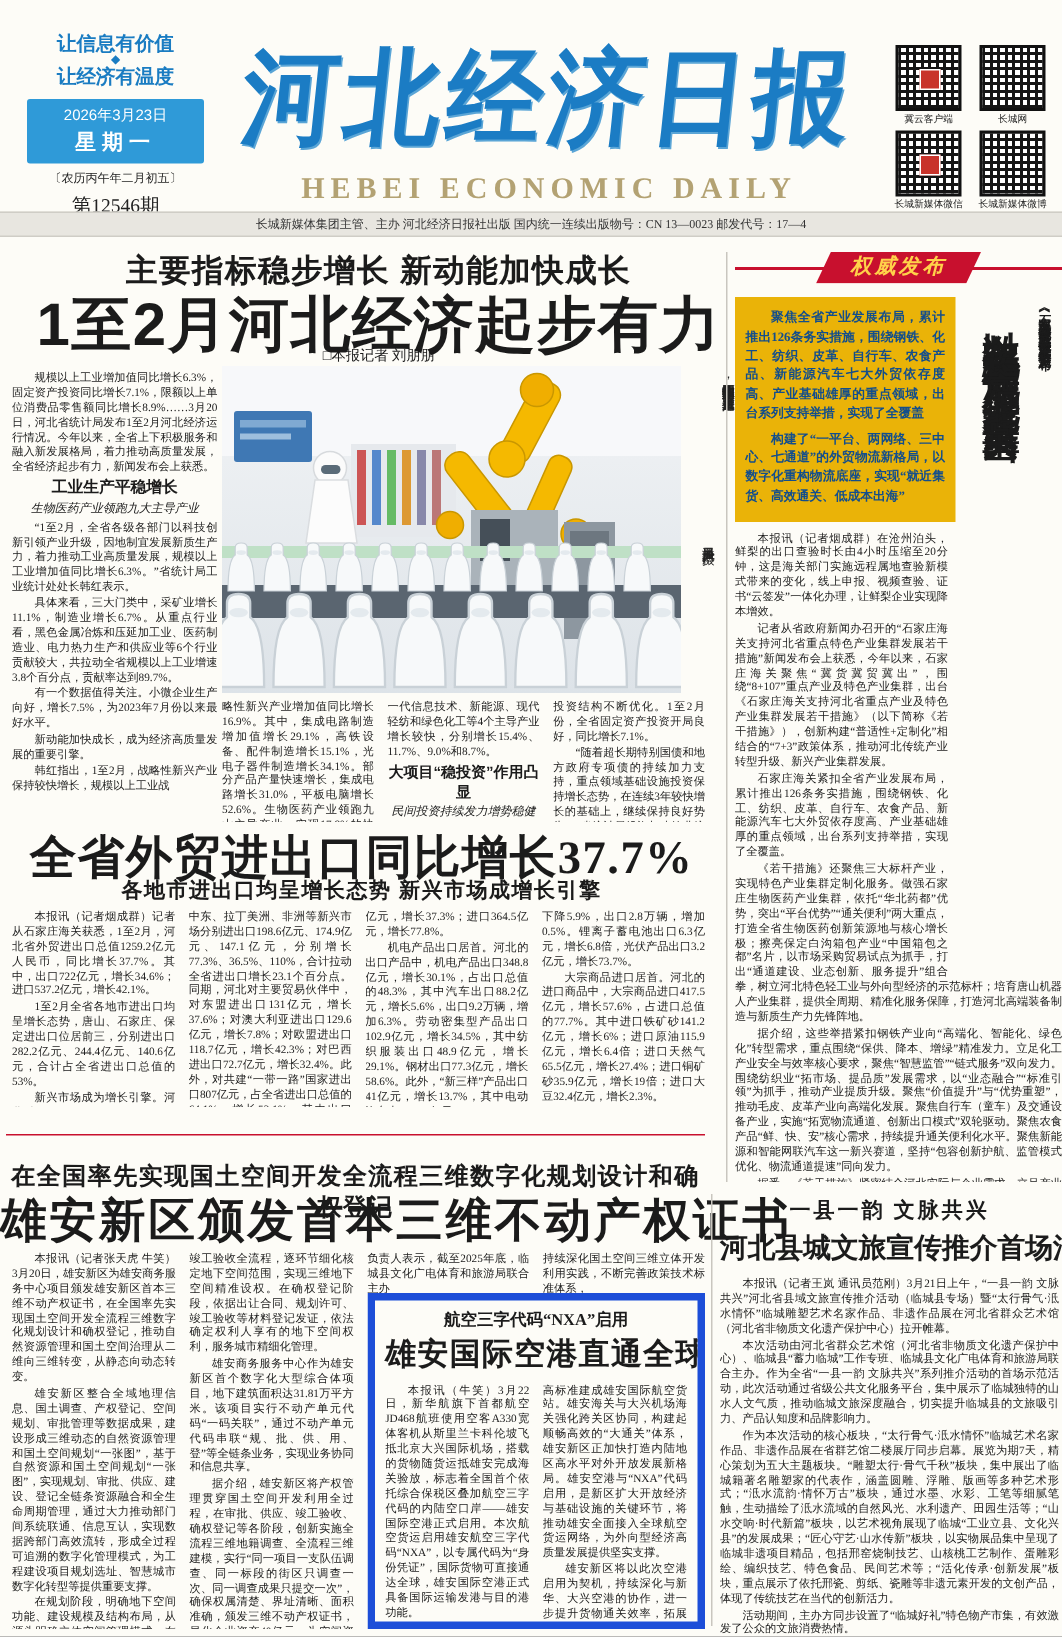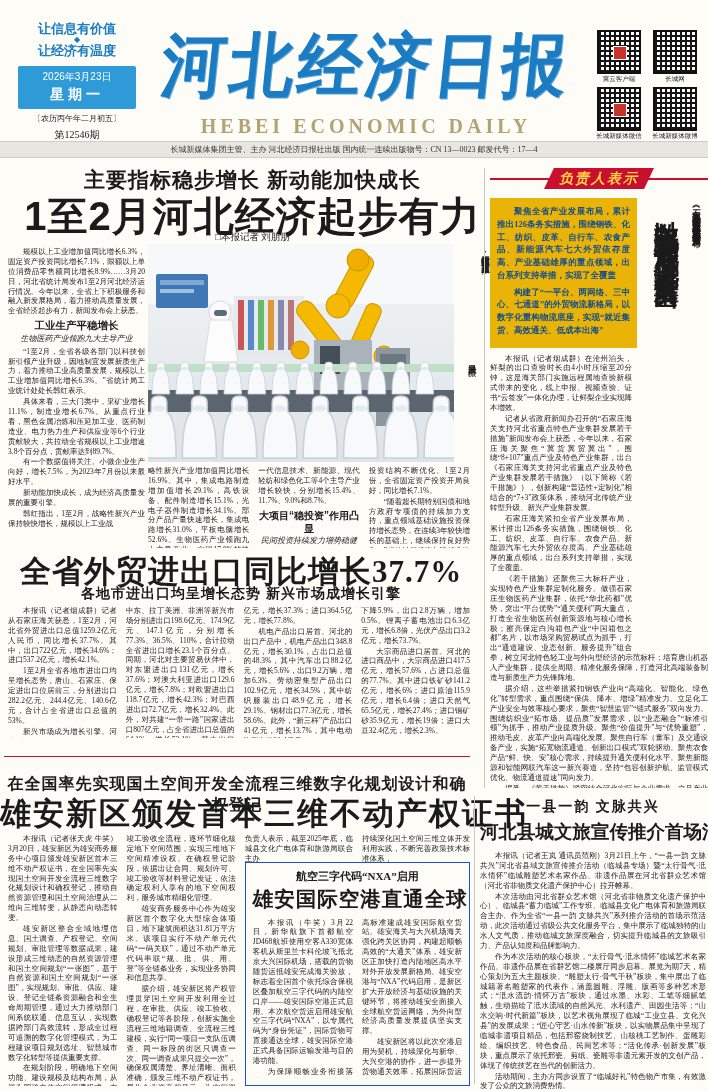--- a/index.html
+++ b/index.html
@@ -54,21 +54,21 @@
   .v-headline{writing-mode:vertical-rl;font-weight:900;font-size:25px;letter-spacing:3px;line-height:1.1;
               font-family:"Liberation Serif",serif;}
   .v-kicker{writing-mode:vertical-rl;font-size:8.5px;font-weight:bold;letter-spacing:1px;line-height:1.2;}
   
   .xa-rule{border-top:1.5px solid #c8102e;}
   .xa-banner{background:linear-gradient(#e04231,#a50d1c);color:#fff;font-weight:bold;font-size:16px;
              letter-spacing:7px;text-align:center;line-height:24px;border-radius:3px;
              font-family:"Liberation Sans",sans-serif;box-shadow:0 1px 2px rgba(0,0,0,.35);}
   .xa-kicker{font-weight:bold;font-size:16px;text-align:center;letter-spacing:1px;}
   .xa-headline{font-weight:900;font-size:31px;text-align:center;letter-spacing:2px;white-space:nowrap;}
-  .nxa-box{border:1px solid #1d4ed8;padding:6px 7px;background:#fdfcf7;}
+  .nxa-box{border:5px solid #1d4ed8;padding:6px 7px;background:#fdfcf7;}
   .nxa-kicker{font-weight:bold;font-size:11px;text-align:center;}
   .nxa-headline{font-weight:900;font-size:20.5px;text-align:center;letter-spacing:1px;white-space:nowrap;margin:2px 0 5px;}
   
   .wl-kicker{font-weight:bold;font-size:14px;text-align:center;letter-spacing:2px;}
   .wl-headline{font-weight:900;font-size:18.5px;text-align:center;white-space:nowrap;margin-top:3px;}
   .vline{background:#c9c6bf;width:1px;}
 </style>
 </head>
 <body>
 
@@ -76,21 +76,21 @@
 
   <div class="abs" style="left:18px;top:20px;width:118px;">
     <div class="slogan">让信息有价值</div>
     <div class="slogan-sep">◆</div>
     <div class="slogan">让经济有温度</div>
     <div class="datebox">
       <div class="d1">2026年3月23日</div>
       <div class="d2">星期一</div>
     </div>
     <div class="mast-small">〔农历丙午年二月初五〕</div>
-    <div class="mast-small" style="font-size:10px;">第12546期</div>
+    <div class="mast-small" style="font-size:13px;">第12546期</div>
     <div class="mast-small" style="font-size:9px;margin-top:1px;">今日8版</div>
   </div>
 
   <div class="abs" style="left:142px;top:22px;width:448px;">
     <div class="paper-title">河北经济日报</div>
     <div class="paper-title-en" style="margin-top:6px;">HEBEI ECONOMIC DAILY</div>
   </div>
 
   <div class="abs qr-grid" style="left:596px;top:30px;">
     <div class="qr-cell">
@@ -240,21 +240,21 @@
     </div>
     <div>
       <p class="para" style="text-indent:0;">下降5.9%，出口2.8万辆，增加0.5%。锂离子蓄电池出口6.3亿元，增长6.8倍，光伏产品出口3.2亿元，增长73.7%。</p>
       <p class="para">大宗商品进口居首。河北的进口商品中，大宗商品进口417.5亿元，增长57.6%，占进口总值的77.7%。其中进口铁矿砂141.2亿元，增长6%；进口原油115.9亿元，增长6.4倍；进口天然气65.5亿元，增长27.4%；进口铜矿砂35.9亿元，增长19倍；进口大豆32.4亿元，增长2.3%。</p>
     </div>
   </div>
 
   <div class="abs vline" style="left:484px;top:168px;height:620px;"></div>
 
   <div class="abs auth-rule" style="left:490px;top:178px;width:218px;"></div>
-  <div class="abs auth-badge" style="left:544px;top:168px;width:110px;height:21px;">负责人表示</div>
+  <div class="abs auth-badge" style="left:544px;top:168px;width:110px;height:21px;">权威发布</div>
 
   <div class="abs bt" style="left:490px;top:198px;width:218px;height:590px;">
     <div class="v-float"></div>
     <div class="hl-box">
       <p class="para">聚焦全省产业发展布局，累计推出126条务实措施，围绕钢铁、化工、纺织、皮革、自行车、农食产品、新能源汽车七大外贸依存度高、产业基础雄厚的重点领域，出台系列支持举措，实现了全覆盖</p>
       <p class="para">构建了“一平台、两网络、三中心、七通道”的外贸物流新格局，以数字化重构物流底座，实现“就近集货、高效通关、低成本出海”</p>
     </div>
     <div style="height:6px;"></div>
     <p class="para">本报讯（记者烟成群）在沧州泊头，鲜梨的出口查验时长由4小时压缩至20分钟，这是海关部门实施远程属地查验新模式带来的变化，线上申报、视频查验、证书“云签发”一体化办理，让鲜梨企业实现降本增效。</p>
     <p class="para">记者从省政府新闻办召开的“石家庄海关支持河北省重点特色产业集群发展若干措施”新闻发布会上获悉，今年以来，石家庄海关聚焦“冀货冀贸冀出”，围绕“8+107”重点产业及特色产业集群，出台《石家庄海关支持河北省重点产业及特色产业集群发展若干措施》（以下简称《若干措施》），创新构建“普适性+定制化”相结合的“7+3”政策体系，推动河北传统产业转型升级、新兴产业集群发展。</p>

